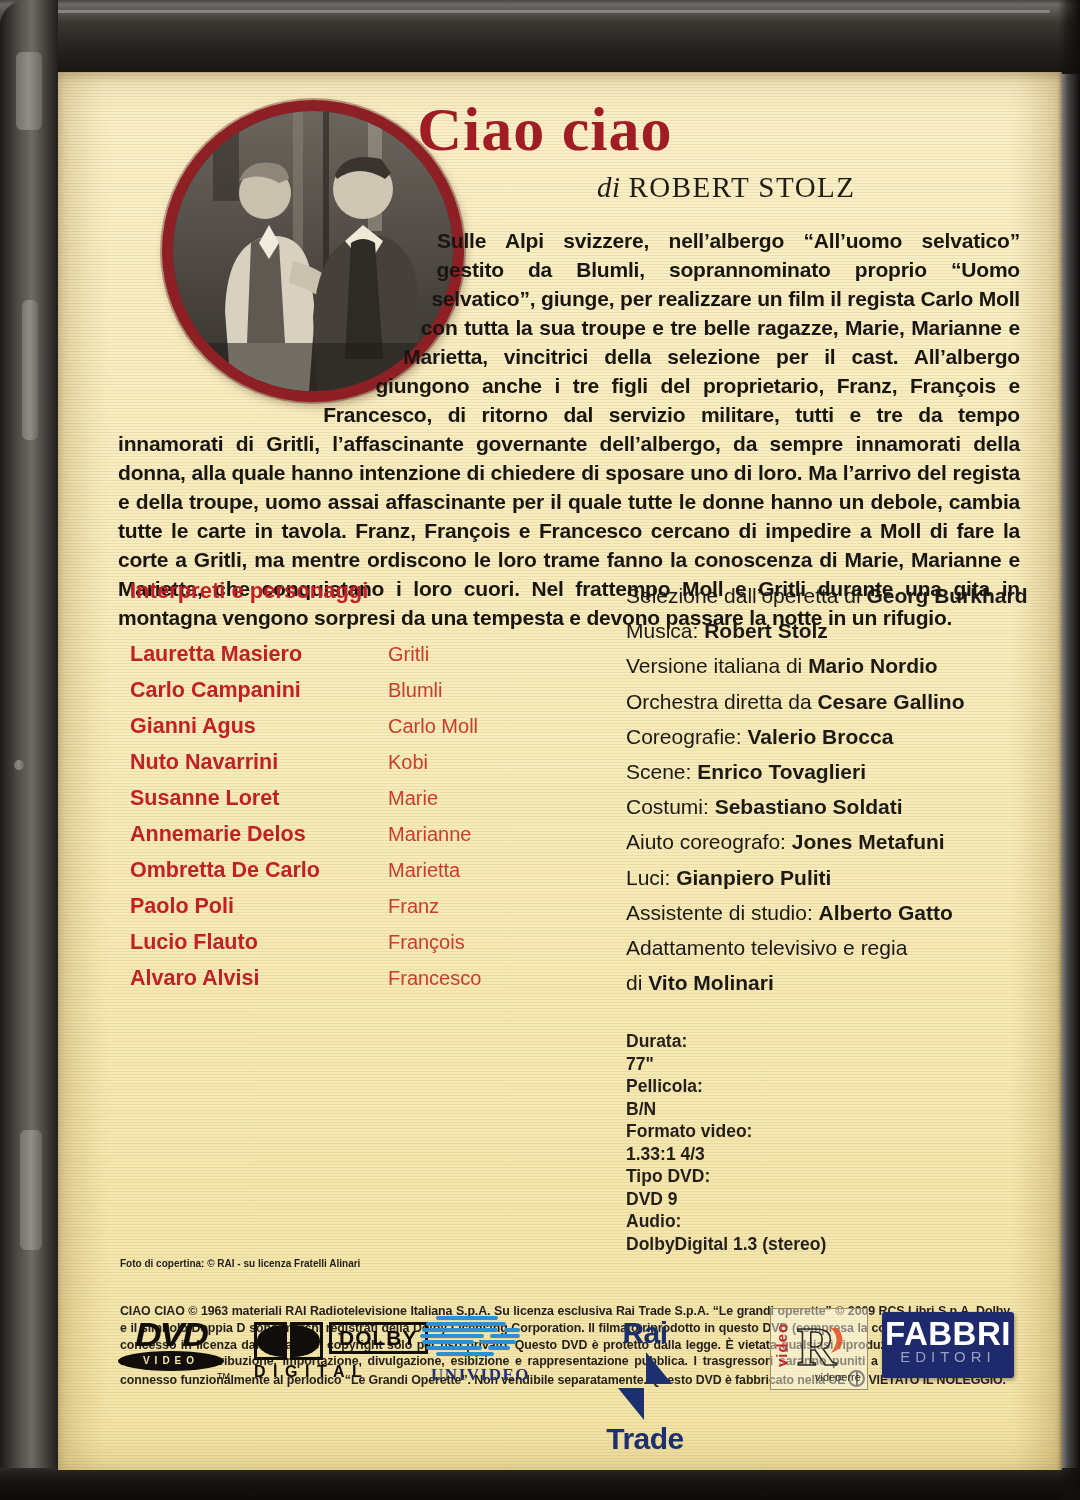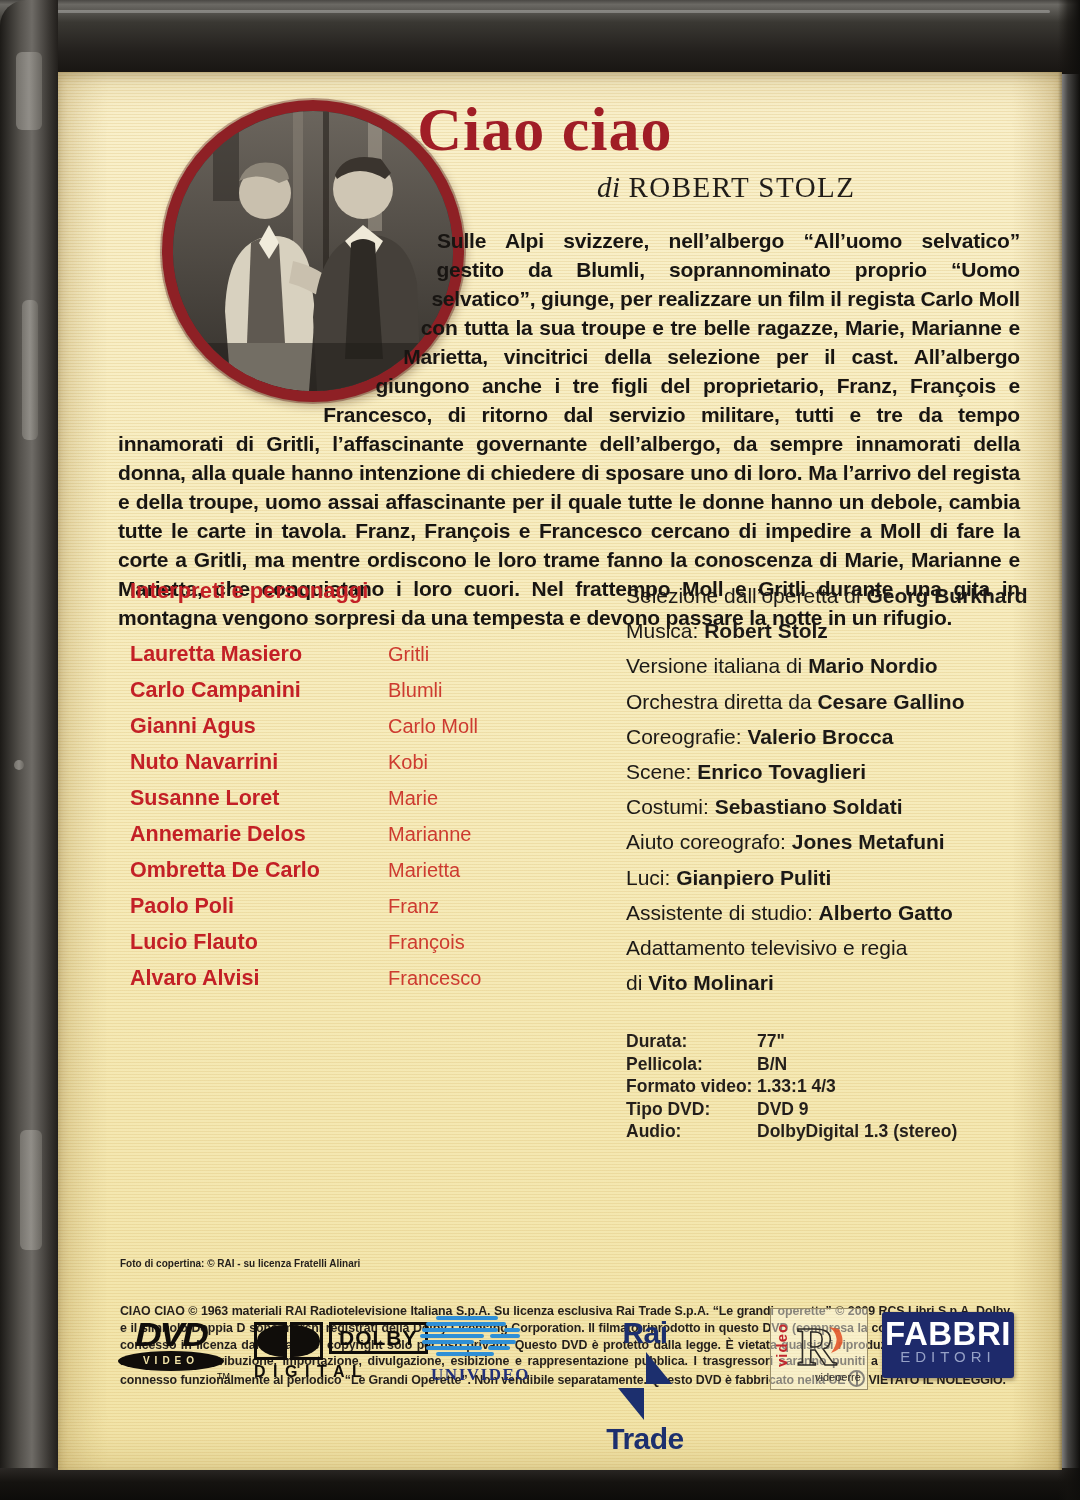--- a/index.html
+++ b/index.html
@@ -58,21 +58,21 @@
   .cast-actor{width:258px;color:#c32026;font-weight:bold;font-size:21.5px;line-height:21.5px;}
   .cast-role{color:#cd3b30;font-size:20px;line-height:21.5px;}
 
   
   .credits{position:absolute;left:568px;top:506px;width:410px;}
   .credit-line{font-size:21px;line-height:35.2px;color:#1c1916;white-space:nowrap;}
   .credit-line b{font-weight:bold;}
 
   
   .specs{position:absolute;left:568px;top:958px;width:410px;}
-  .spec-row{display:flex;font-size:17.5px;line-height:22.5px;font-weight:bold;color:#241f1b;}
+  .spec-row{display:flex;font-size:17.5px;line-height:22.5px;font-weight:bold;color:#241f1b;flex-direction:column;}
   .spec-label{width:131px;}
 
   
   .legal{position:absolute;left:62px;top:1186px;width:890px;color:#241f1b;}
   .legal-cover{font-size:10px;font-weight:bold;margin-bottom:34px;}
   .legal-body{font-size:12.4px;line-height:16.8px;font-weight:bold;text-align:justify;
     letter-spacing:-.1px;margin-top:31px;}
   .disc-icon{display:inline-block;width:13px;height:13px;border:2px solid #241f1b;
     border-radius:50%;position:relative;vertical-align:-3px;margin:0 3px;}
   .disc-icon::after{content:"";position:absolute;left:5.5px;top:-1px;width:2px;height:15px;

